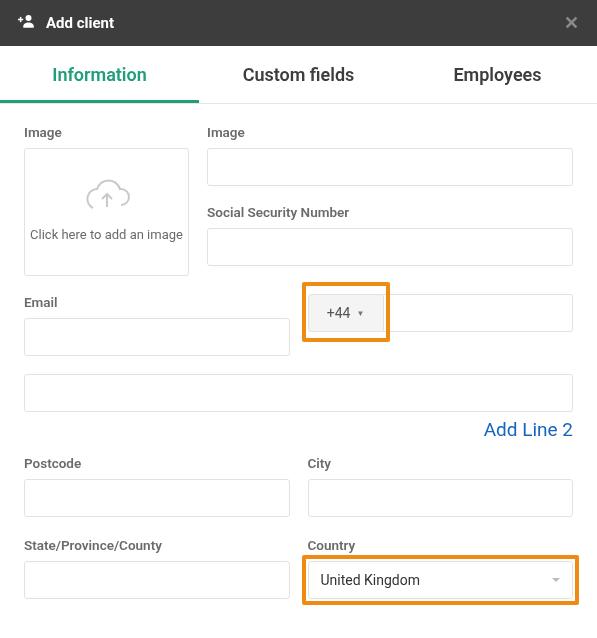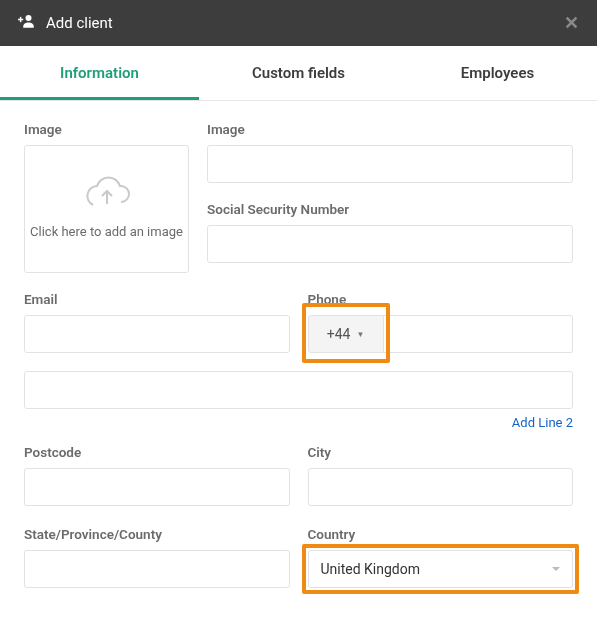--- a/index.html
+++ b/index.html
@@ -13,26 +13,26 @@
   .header {
     background: #3d3d3d;
     color: #fff;
     display: flex;
     align-items: center;
     justify-content: space-between;
     padding: 14px 18px;
     font-size: 15px;
   }
   .header-left { display: flex; align-items: center; gap: 10px; }
-  .header-title { font-weight: 400; }
+  .header-title { font-weight: 700; }
   .close-x { color: #8a8a8a; font-size: 18px; font-weight: 700; cursor: pointer; line-height: 1; }
   .tabs {
     display: flex;
     border-bottom: 1px solid #e6e6e6;
-    font-size: 15px;
+    font-size: 18px;
     font-weight: 600;
   }
   .tab {
     flex: 1;
     text-align: center;
     padding: 18px 0 17px 0;
     color: #3d3d3d;
     cursor: pointer;
   }
   .tab.active {
@@ -114,21 +114,21 @@
     pointer-events: none;
     z-index: 5;
   }
   .hl-phone {
     top: -12px; left: -6px;
     width: 88px; height: 60px;
   }
   .add-line {
     text-align: right;
     color: #1565c0;
-    font-size: 13px;
+    font-size: 19px;
     cursor: pointer;
     margin-top: 6px;
   }
   .select-wrap { position: relative; }
   .select-field {
     width: 100%;
     height: 38px;
     border: 1px solid #e2e2e2;
     border-radius: 3px;
     background: #fff;
@@ -206,21 +206,20 @@
       </div>
     </div>
   </div>
 
   <div class="row" style="margin-bottom:18px;">
     <div class="col">
       <span class="label">Email</span>
       <input class="input" type="text" value="" style="">
     </div>
     <div class="col">
-      <span class="label">Phone</span>
       <div class="phone-group">
         <div class="phone-prefix">
           <span>+44</span>
           <span class="caret">▼</span>
         </div>
         <input class="input phone-input" type="text" value="" style="">
         <div class="highlight-box hl-phone"></div>
       </div>
     </div>
   </div>

